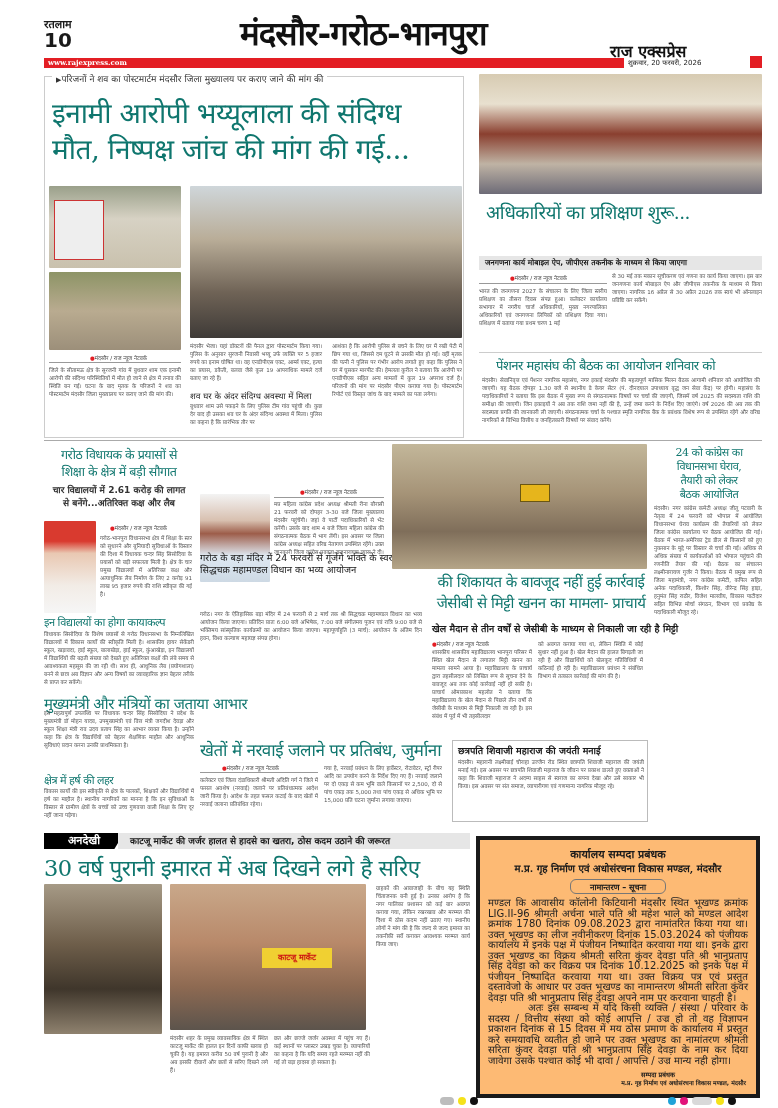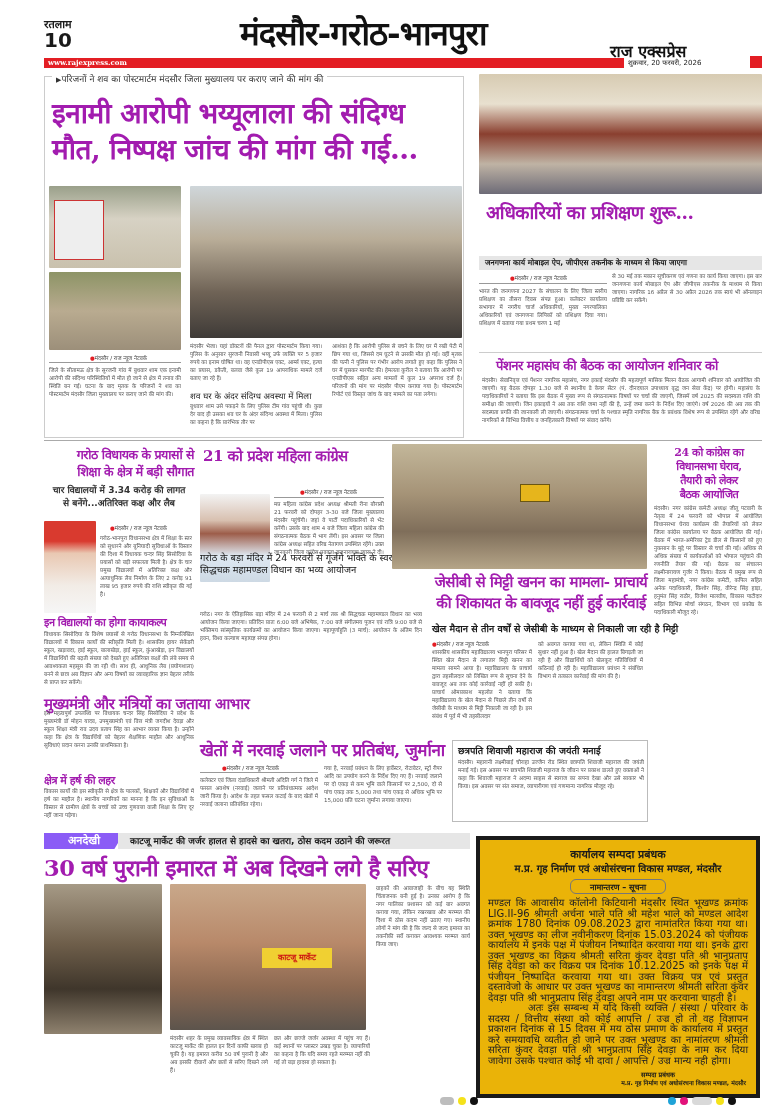--- a/index.html
+++ b/index.html
@@ -8,28 +8,28 @@
 .hdr-city{left:44px;top:16px;font-size:11px;font-weight:bold}
 .hdr-page{left:44px;top:29px;font-size:20px;font-weight:bold;line-height:22px}
 .hdr-title{left:240px;top:10px;font-size:33px;font-weight:bold;letter-spacing:-1px;color:#111;font-family:"DejaVu Serif",serif}
 .hdr-brand{left:610px;top:40px;font-size:16px;font-weight:bold;color:#111}
 .hdr-bar{left:44px;top:58px;width:580px;height:10px;background:#e31e24}
 .hdr-bar span{font-size:7px;color:#fff;font-weight:bold;padding-left:4px;line-height:10px;display:block;font-family:"DejaVu Serif",serif}
 .hdr-date{left:628px;top:58px;font-size:7px;font-weight:normal}
 .hdr-redsq{left:750px;top:56px;width:12px;height:12px;background:#e31e24}
 .kicker{font-size:9px;color:#333}
 .kicker:before{content:"\25B6 ";font-size:7px}
-.h1{font-weight:bold;color:#a21caf;font-family:"DejaVu Serif",serif;letter-spacing:-0.5px}
+.h1{font-weight:normal;color:#0f766e;font-family:"DejaVu Serif",serif;letter-spacing:-0.5px}
 .body{font-size:5.5px;line-height:8px;color:#555;text-align:justify}
 .photo{background:linear-gradient(135deg,#8b7a63,#c9b79a 40%,#6e6353);border-radius:1px}
 .byline{font-size:5.5px;color:#444}
 .byline:before{content:"\25CF ";color:#e31e24}
 .box{border:1px solid #bbb}
 .hr{height:1px;background:#999}
-.notice{left:476px;top:836px;width:284px;height:262px;border:4px solid #1a1a1a;background:#eab308}
+.notice{left:476px;top:836px;width:284px;height:262px;border:4px solid #1a1a1a;background:#fdba74}
 .notice .t1{text-align:center;font-size:11px;font-weight:bold;margin-top:6px;font-family:"DejaVu Serif",serif}
 .notice .t2{text-align:center;font-size:10px;font-weight:bold;font-family:"DejaVu Serif",serif}
 .notice .pill{margin:4px auto;width:96px;border:1px solid #777;border-radius:6px;text-align:center;font-size:8px;font-weight:bold;padding:1px 0}
 .notice .txt{font-size:10px;line-height:10.5px;padding:0 8px;color:#222;text-align:justify}
 .notice .sig1{text-align:center;font-size:6.5px;font-weight:bold;margin-top:4px;padding-left:80px}
 .notice .sig2{text-align:right;font-size:6px;font-weight:bold;padding-right:10px}
 .andekhi{left:44px;top:833px;width:80px;height:16px;background:#e31e24;color:#fff;font-size:11px;font-weight:bold;text-align:center;line-height:16px;clip-path:polygon(0 0,100% 0,88% 100%,0 100%)}
 .andekhi-bar{left:118px;top:833px;width:352px;height:16px;background:#e6e6e6;font-size:9px;font-weight:bold;line-height:16px;padding-left:12px}
 .dots{display:flex;gap:4px}
 .dot{width:8px;height:8px;border-radius:50%}
@@ -74,54 +74,53 @@
 <div class="abs hr" style="left:479px;top:283px;width:128px"></div>
 <div class="abs body" style="left:479px;top:287px;width:128px;height:60px;overflow:hidden">भारत की जनगणना 2027 के संचालन के लिए जिला स्तरीय प्रशिक्षण का तीसरा दिवस संपन्न हुआ। कलेक्टर कार्यालय सभागार में नगरीय चार्ज अधिकारियों, मुख्य नगरपालिका अधिकारियों एवं जनगणना लिपिकों को प्रशिक्षण दिया गया। प्रशिक्षण में बताया गया प्रथम चरण 1 मई</div>
 <div class="abs body" style="left:612px;top:272px;width:150px;height:76px;overflow:hidden">से 30 मई तक मकान सूचीकरण एवं गणना का कार्य किया जाएगा। इस बार जनगणना कार्य मोबाइल ऐप और जीपीएस तकनीक के माध्यम से किया जाएगा। नागरिक 16 अप्रैल से 30 अप्रैल 2026 तक स्वयं भी ऑनलाइन प्रविष्टि कर सकेंगे।</div>
 
 <div class="abs hr" style="left:479px;top:352px;width:283px;background:#ccc"></div>
 <div class="abs h1" style="left:496px;top:356px;font-size:13px">पेंशनर महासंघ की बैठक का आयोजन शनिवार को</div>
 <div class="abs body" style="left:482px;top:376px;width:278px;height:60px;overflow:hidden">मंदसौर। सेवानिवृत्त एवं पेंशनर नागरिक महासंघ, नगर इकाई मंदसौर की महत्वपूर्ण मासिक मिलन बैठक आगामी शनिवार को आयोजित की जाएगी। यह बैठक दोपहर 1.30 बजे से स्थानीय डे केयर सेंटर (पं. दीनदयाल उपाध्याय वृद्ध जन सेवा केंद्र) पर होगी। महासंघ के पदाधिकारियों ने बताया कि इस बैठक में मुख्य रूप से संगठनात्मक विषयों पर चर्चा की जाएगी, जिसमें वर्ष 2025 की सदस्यता राशि की समीक्षा की जाएगी। जिन इकाइयों ने अब तक राशि जमा नहीं की है, उन्हें जमा करने के निर्देश दिए जाएंगे। वर्ष 2026 की अब तक की सदस्यता प्रगति की जानकारी ली जाएगी। संगठनात्मक चर्चा के पश्चात स्मृति नागरिक बैंक के प्रबंधक विशेष रूप से उपस्थित रहेंगे और वरिष्ठ नागरिकों से विभिन्न वित्तीय व जनहितकारी विषयों पर संवाद करेंगे।</div>
 
 <div class="abs hr" style="left:44px;top:440px;width:718px;background:#aaa"></div>
 
-<div class="abs h1" style="left:44px;top:446px;width:150px;font-size:12.5px;line-height:17px;text-align:right">
+<div class="abs h1" style="left:44px;top:446px;width:150px;font-size:12.5px;line-height:17px;text-align:center">
   <div>गरोठ विधायक के प्रयासों से</div>
   <div>शिक्षा के क्षेत्र में बड़ी सौगात</div>
 </div>
 <div class="abs" style="left:44px;top:484px;width:150px;font-size:9px;line-height:13px;text-align:center;font-weight:bold;color:#333">
-  <div>चार विद्यालयों में 3.34 करोड़ की लागत</div>
+  <div>चार विद्यालयों में 2.61 करोड़ की लागत</div>
   <div>से बनेंगे...अतिरिक्त कक्ष और लैब</div>
 </div>
 <div class="abs photo" style="left:44px;top:521px;width:52px;height:92px;background:linear-gradient(180deg,#d93a2f 0%,#d93a2f 22%,#e9c8b2 35%,#f2ece6 70%,#f6f6f6 100%)"></div>
 <div class="abs byline" style="left:110px;top:524px">मंदसौर / राज न्यूज नेटवर्क</div>
 <div class="abs body" style="left:100px;top:534px;width:92px;height:78px;overflow:hidden">गरोठ-भानपुरा विधानसभा क्षेत्र में शिक्षा के स्तर को सुधारने और बुनियादी सुविधाओं के विस्तार की दिशा में विधायक चन्दर सिंह सिसोदिया के प्रयासों को बड़ी सफलता मिली है। क्षेत्र के चार प्रमुख विद्यालयों में अतिरिक्त कक्ष और अत्याधुनिक लैब निर्माण के लिए 2 करोड़ 91 लाख 95 हजार रुपये की राशि स्वीकृत की गई है।</div>
 <div class="abs h1" style="left:44px;top:614px;font-size:11px">इन विद्यालयों का होगा कायाकल्प</div>
 <div class="abs body" style="left:44px;top:630px;width:150px;height:58px;overflow:hidden">विधायक सिसोदिया के विशेष प्रयासों से गरोठ विधानसभा के निम्नलिखित विद्यालयों में विकास कार्यों की स्वीकृति मिली है। शासकीय हायर सेकेंडरी स्कूल, खड़ावदा, हाई स्कूल, बालाखेड़ा, हाई स्कूल, कुंआखेड़ा, इन विद्यालयों में विद्यार्थियों की बढ़ती संख्या को देखते हुए अतिरिक्त कक्षों की लंबे समय से आवश्यकता महसूस की जा रही थी। साथ ही, आधुनिक लैब (प्रयोगशाला) बनने से छात्र अब विज्ञान और अन्य विषयों का व्यावहारिक ज्ञान बेहतर तरीके से प्राप्त कर सकेंगे।</div>
 <div class="abs h1" style="left:44px;top:693px;font-size:15px">मुख्यमंत्री और मंत्रियों का जताया आभार</div>
 <div class="abs body" style="left:44px;top:709px;width:150px;height:48px;overflow:hidden">इस महत्वपूर्ण उपलब्धि पर विधायक चन्दर सिंह सिसोदिया ने प्रदेश के मुख्यमंत्री डॉ मोहन यादव, उपमुख्यमंत्री एवं वित्त मंत्री जगदीश देवड़ा और स्कूल शिक्षा मंत्री राव उदय प्रताप सिंह का आभार व्यक्त किया है। उन्होंने कहा कि क्षेत्र के विद्यार्थियों को बेहतर शैक्षणिक माहौल और आधुनिक सुविधाएं प्रदान करना उनकी प्राथमिकता है।</div>
 <div class="abs h1" style="left:44px;top:772px;font-size:11px">क्षेत्र में हर्ष की लहर</div>
 <div class="abs body" style="left:44px;top:787px;width:150px;height:34px;overflow:hidden">विकास कार्यों की इस स्वीकृति से क्षेत्र के पालकों, शिक्षकों और विद्यार्थियों में हर्ष का माहौल है। स्थानीय नागरिकों का मानना है कि इन सुविधाओं के विस्तार से ग्रामीण क्षेत्रों के बच्चों को उच्च गुणवत्ता वाली शिक्षा के लिए दूर नहीं जाना पड़ेगा।</div>
 
 <div class="abs h1" style="left:203px;top:446px;font-size:15px;line-height:20px;width:200px">
-  <div>21 को प्रदेश महिला कांग्रेस</div>
 </div>
 <div class="abs photo" style="left:200px;top:494px;width:70px;height:88px;background:linear-gradient(180deg,#f3f3f3 0%,#d8c0b0 30%,#9d5d4a 45%,#dfe9f2 70%,#cdd9e4 100%)"></div>
 <div class="abs byline" style="left:300px;top:488px">मंदसौर / राज न्यूज नेटवर्क</div>
 <div class="abs hr" style="left:274px;top:497px;width:110px"></div>
 <div class="abs body" style="left:274px;top:500px;width:110px;height:82px;overflow:hidden">मप्र महिला कांग्रेस प्रदेश अध्यक्ष श्रीमती रीना बौरासी 21 फरवरी को दोपहर 3-30 बजे जिला मुख्यालय मंदसौर पहुंचेंगी। जहां वे पार्टी पदाधिकारियों से भेंट करेंगी। उसके बाद शाम 4 बजे जिला महिला कांग्रेस की संगठनात्मक बैठक में भाग लेंगी। इस अवसर पर जिला कांग्रेस अध्यक्ष सहित वरिष्ठ नेतागण उपस्थित रहेंगे। उक्त जानकारी जिला कांग्रेस प्रवक्ता राजनारायण व्यास ने दी।</div>
 
 <div class="abs" style="left:200px;top:552px;width:222px;font-size:9.5px;line-height:12px;font-weight:normal">गरोठ के बड़ा मंदिर में 24 फरवरी से गूंजेंगे भक्ति के स्वर, सिद्धचक्र महामण्डल विधान का भव्य आयोजन</div>
 <div class="abs body" style="left:200px;top:610px;width:222px;height:82px;overflow:hidden">गरोठ। नगर के ऐतिहासिक बड़ा मंदिर में 24 फरवरी से 2 मार्च तक श्री सिद्धचक्र महामण्डल विधान का भव्य आयोजन किया जाएगा। प्रतिदिन प्रातः 6:00 बजे अभिषेक, 7:00 बजे संगीतमय पूजन एवं रात्रि 9:00 बजे से भक्तिमय सांस्कृतिक कार्यक्रमों का आयोजन किया जाएगा। महापूर्णाहुति (3 मार्च): आयोजन के अंतिम दिन हवन, विश्व कल्याण महायज्ञ संपन्न होगा।</div>
 
 <div class="abs photo" style="left:392px;top:444px;width:255px;height:125px;background:linear-gradient(180deg,#c3b79a 0%,#a59377 40%,#7f6e5a 70%,#b5a588 100%)"></div>
 <div class="abs" style="left:520px;top:484px;width:30px;height:18px;background:#e6b51c;border:1px solid #6a5613"></div>
 <div class="abs h1" style="left:426px;top:572px;width:230px;font-size:15px;line-height:21px;text-align:center">
+  <div>की शिकायत के बावजूद नहीं हुई कार्रवाई</div>
   <div>जेसीबी से मिट्टी खनन का मामला- प्राचार्य</div>
-  <div>की शिकायत के बावजूद नहीं हुई कार्रवाई</div>
 </div>
 <div class="abs" style="left:432px;top:622px;font-size:9.5px;font-weight:bold">खेल मैदान से तीन वर्षों से जेसीबी के माध्यम से निकाली जा रही है मिट्टी</div>
 <div class="abs byline" style="left:432px;top:640px">मंदसौर / राज न्यूज नेटवर्क</div>
 <div class="abs body" style="left:432px;top:648px;width:100px;height:80px;overflow:hidden">शासकीय शासकीय महाविद्यालय भानपुरा परिसर में स्थित खेल मैदान से लगातार मिट्टी खनन का मामला सामने आया है। महाविद्यालय के प्राचार्य द्वारा तहसीलदार को लिखित रूप से सूचना देने के बावजूद अब तक कोई कार्रवाई नहीं हो सकी है। प्राचार्य ओमप्रकाश महलोत ने बताया कि महाविद्यालय के खेल मैदान से पिछले तीन वर्षों से जेसीबी के माध्यम से मिट्टी निकाली जा रही है। इस संबंध में पूर्व में भी तहसीलदार</div>
 <div class="abs body" style="left:538px;top:640px;width:105px;height:90px;overflow:hidden">को अवगत कराया गया था, लेकिन स्थिति में कोई सुधार नहीं हुआ है। खेल मैदान की हालत बिगड़ती जा रही है और विद्यार्थियों को खेलकूद गतिविधियों में कठिनाई हो रही है। महाविद्यालय प्रबंधन ने संबंधित विभाग से तत्काल कार्रवाई की मांग की है।</div>
 
 <div class="abs h1" style="left:654px;top:446px;width:110px;font-size:11px;line-height:14px;text-align:center">
   <div>24 को कांग्रेस का</div>
   <div>विधानसभा घेराव,</div>
   <div>तैयारी को लेकर</div>
@@ -132,21 +131,21 @@
 <div class="abs h1" style="left:200px;top:738px;font-size:17px">खेतों में नरवाई जलाने पर प्रतिबंध, जुर्माना</div>
 <div class="abs byline" style="left:222px;top:764px">मंदसौर / राज न्यूज नेटवर्क</div>
 <div class="abs hr" style="left:200px;top:772px;width:118px"></div>
 <div class="abs body" style="left:200px;top:776px;width:118px;height:46px;overflow:hidden">कलेक्टर एवं जिला दंडाधिकारी श्रीमती अदिति गर्ग ने जिले में फसल अवशेष (नरवाई) जलाने पर प्रतिबंधात्मक आदेश जारी किया है। आदेश के तहत फसल कटाई के बाद खेतों में नरवाई जलाना प्रतिबंधित रहेगा।</div>
 <div class="abs body" style="left:324px;top:764px;width:118px;height:58px;overflow:hidden">गया है, नरवाई प्रबंधन के लिए हार्वेस्टर, रोटावेटर, स्ट्रॉ रीपर आदि का उपयोग करने के निर्देश दिए गए हैं। नरवाई जलाने पर दो एकड़ से कम भूमि वाले किसानों पर 2,500, दो से पांच एकड़ तक 5,000 तथा पांच एकड़ से अधिक भूमि पर 15,000 प्रति घटना जुर्माना लगाया जाएगा।</div>
 
 <div class="abs box" style="left:452px;top:740px;width:196px;height:82px"></div>
 <div class="abs" style="left:458px;top:744px;font-size:9.5px;font-weight:bold">छत्रपति शिवाजी महाराज की जयंती मनाई</div>
 <div class="abs body" style="left:458px;top:758px;width:186px;height:60px;overflow:hidden">मंदसौर। महारानी लक्ष्मीबाई चौराहा उज्जैन रोड स्थित छत्रपति शिवाजी महाराज की जयंती मनाई गई। इस अवसर पर छत्रपति शिवाजी महाराज के जीवन पर प्रकाश डालते हुए वक्ताओं ने कहा कि शिवाजी महाराज ने अदम्य साहस से स्वराज का सपना देखा और उसे साकार भी किया। इस अवसर पर संत समाज, व्यापारीगण एवं गणमान्य नागरिक मौजूद रहे।</div>
 
-<div class="abs andekhi" style="background: #8b5cf6;">अनदेखी</div>
+<div class="abs andekhi" style="background: #000000;">अनदेखी</div>
 <div class="abs andekhi-bar">काटजू मार्केट की जर्जर हालत से हादसे का खतरा, ठोस कदम उठाने की जरूरत</div>
 <div class="abs h1" style="left:44px;top:852px;font-size:22.5px;width:430px">30 वर्ष पुरानी इमारत में अब दिखने लगे है सरिए</div>
 <div class="abs photo" style="left:44px;top:884px;width:118px;height:150px;background:linear-gradient(180deg,#a69a86 0%,#6e5e4a 40%,#3f362b 70%,#8f826f 100%)"></div>
 <div class="abs photo" style="left:170px;top:884px;width:196px;height:146px;background:linear-gradient(180deg,#c9a88a 0%,#b8896a 40%,#8e6a52 70%,#5c544c 100%)"></div>
 <div class="abs" style="left:262px;top:948px;width:70px;height:20px;background:#f0d032;color:#c11;font-size:8px;font-weight:bold;text-align:center;line-height:20px">काटजू मार्केट</div>
 <div class="abs body" style="left:170px;top:1034px;width:98px;height:62px;overflow:hidden">मंदसौर शहर के प्रमुख व्यावसायिक क्षेत्र में स्थित काटजू मार्केट की हालत इन दिनों काफी खराब हो चुकी है। यह इमारत करीब 50 वर्ष पुरानी है और अब इसकी दीवारों और छतों से सरिए दिखने लगे हैं।</div>
 <div class="abs body" style="left:274px;top:1034px;width:96px;height:62px;overflow:hidden">छत और छज्जे जर्जर अवस्था में पहुंच गए हैं। कई स्थानों पर प्लास्टर उखड़ चुका है। व्यापारियों का कहना है कि यदि समय रहते मरम्मत नहीं की गई तो बड़ा हादसा हो सकता है।</div>
 <div class="abs body" style="left:376px;top:884px;width:94px;height:212px;overflow:hidden">ग्राहकों की आवाजाही के बीच यह स्थिति चिंताजनक बनी हुई है। उनका आरोप है कि नगर पालिका प्रशासन को कई बार अवगत कराया गया, लेकिन रखरखाव और मरम्मत की दिशा में ठोस कदम नहीं उठाए गए। स्थानीय लोगों ने मांग की है कि जल्द से जल्द इमारत का तकनीकी सर्वे कराकर आवश्यक मरम्मत कार्य किया जाए।</div>
 
 <div class="abs notice">

